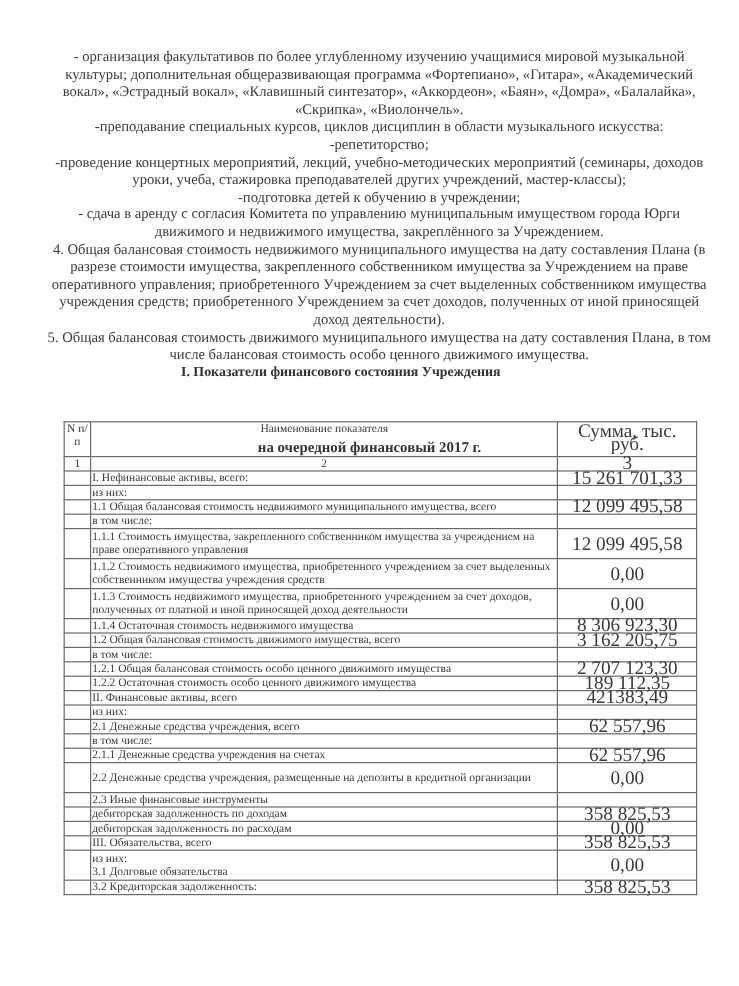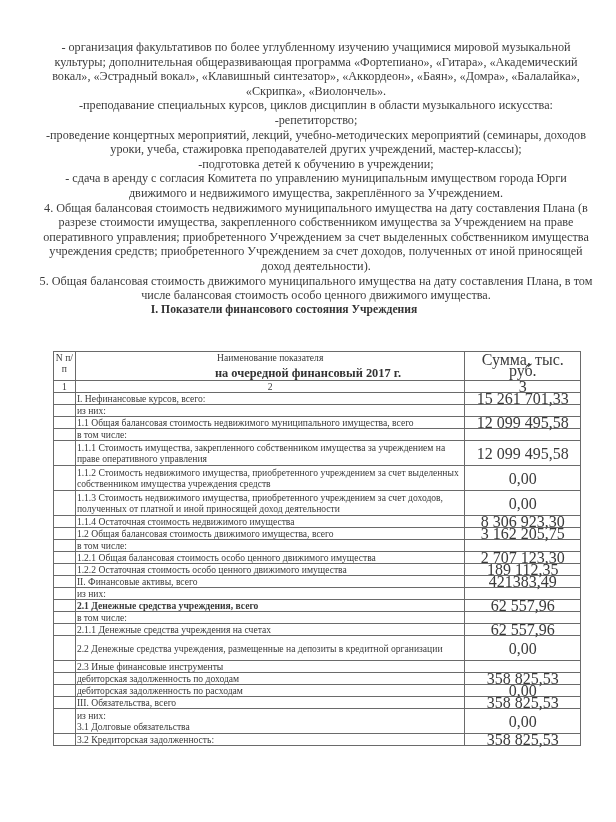--- a/index.html
+++ b/index.html
@@ -97,21 +97,21 @@
       <td class="c2" style="text-align:center;">Наименование показателя</td>
       <td class="c3">Сумма, тыс. руб.</td>
     </tr>
     <tr class="nums">
       <td class="c1">1</td>
       <td class="c2" style="text-align:center;">2</td>
       <td class="c3">3</td>
     </tr>
   <tr class="r1">
         <td class="c1"></td>
-        <td class="c2" style="white-space: pre-line;">I. Нефинансовые курсов, всего:</td>
+        <td class="c2" style="white-space: pre-line;">I. Нефинансовые активы, всего:</td>
         <td class="c3">15 261 701,33</td>
       </tr>
       <tr class="r1">
         <td class="c1"></td>
         <td class="c2" style="white-space: pre-line;">из них:</td>
         <td class="c3"></td>
       </tr>
       <tr class="r1">
         <td class="c1"></td>
         <td class="c2" style="white-space: pre-line;">1.1 Общая балансовая стоимость недвижимого муниципального имущества, всего</td>
@@ -167,21 +167,21 @@
         <td class="c2" style="white-space: pre-line;">II. Финансовые активы, всего</td>
         <td class="c3">421383,49</td>
       </tr>
       <tr class="r1">
         <td class="c1"></td>
         <td class="c2" style="white-space: pre-line;">из них:</td>
         <td class="c3"></td>
       </tr>
       <tr class="r1">
         <td class="c1"></td>
-        <td class="c2" style="white-space: pre-line; font-weight: bold;">2.1 Денежные средства учреждения, всего</td>
+        <td class="c2" style="white-space: pre-line;">2.1 Денежные средства учреждения, всего</td>
         <td class="c3">62 557,96</td>
       </tr>
       <tr class="r1">
         <td class="c1"></td>
         <td class="c2" style="white-space: pre-line;">в том числе:</td>
         <td class="c3"></td>
       </tr>
       <tr class="r1">
         <td class="c1"></td>
         <td class="c2" style="white-space: pre-line;">2.1.1 Денежные средства учреждения на счетах</td>

